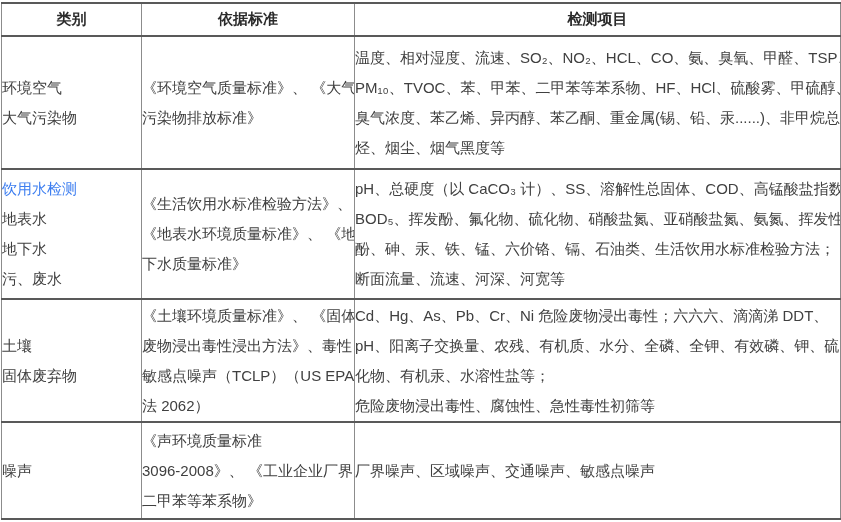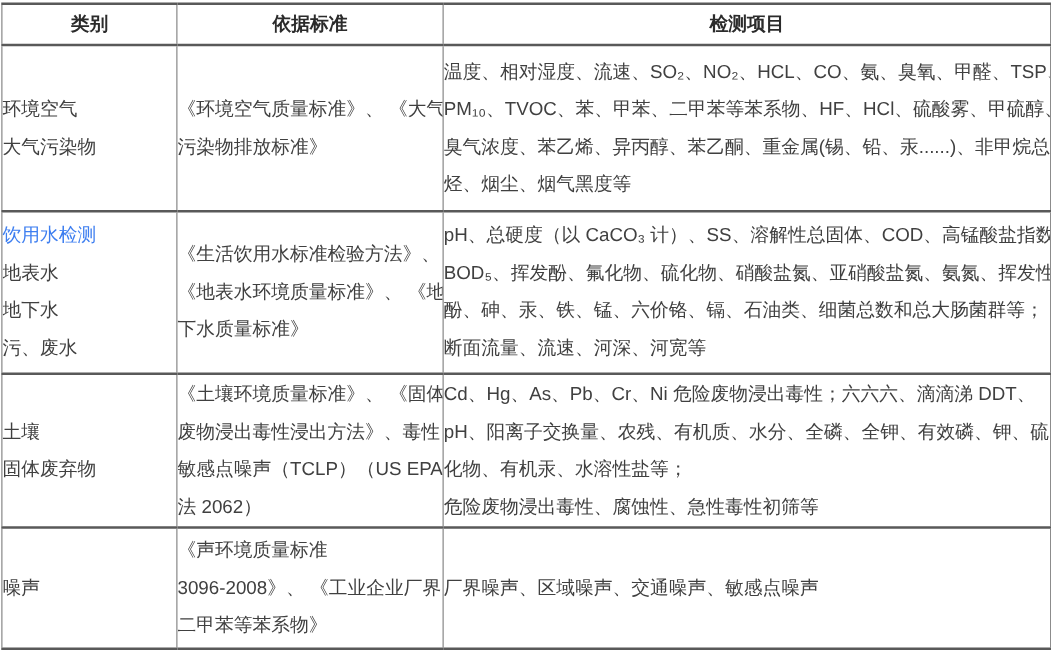--- a/index.html
+++ b/index.html
@@ -109,21 +109,21 @@
             </div>
         </td>
         <td class="std-cell">
             <div class="line">《生活饮用水标准检验方法》、</div>
             <div class="line">《地表水环境质量标准》、 《地</div>
             <div class="line">下水质量标准》</div>
           </td>
         <td class="items-cell">
             <div class="line">pH、总硬度（以 CaCO₃ 计）、SS、溶解性总固体、COD、高锰酸盐指数、</div>
             <div class="line">BOD₅、挥发酚、氟化物、硫化物、硝酸盐氮、亚硝酸盐氮、氨氮、挥发性</div>
-            <div class="line">酚、砷、汞、铁、锰、六价铬、镉、石油类、细菌总数和总大肠菌群等；</div>
+            <div class="line">酚、砷、汞、铁、锰、六价铬、镉、石油类、生活饮用水标准检验方法；</div>
             <div class="line">断面流量、流速、河深、河宽等</div>
           </td>
       </tr>
       <tr class="r3">
         <td class="cat-cell">
             <div class="line">土壤</div>
             <div class="line">固体废弃物</div>
           </td>
         <td class="std-cell">
             <div class="line">《土壤环境质量标准》、 《固体</div>

